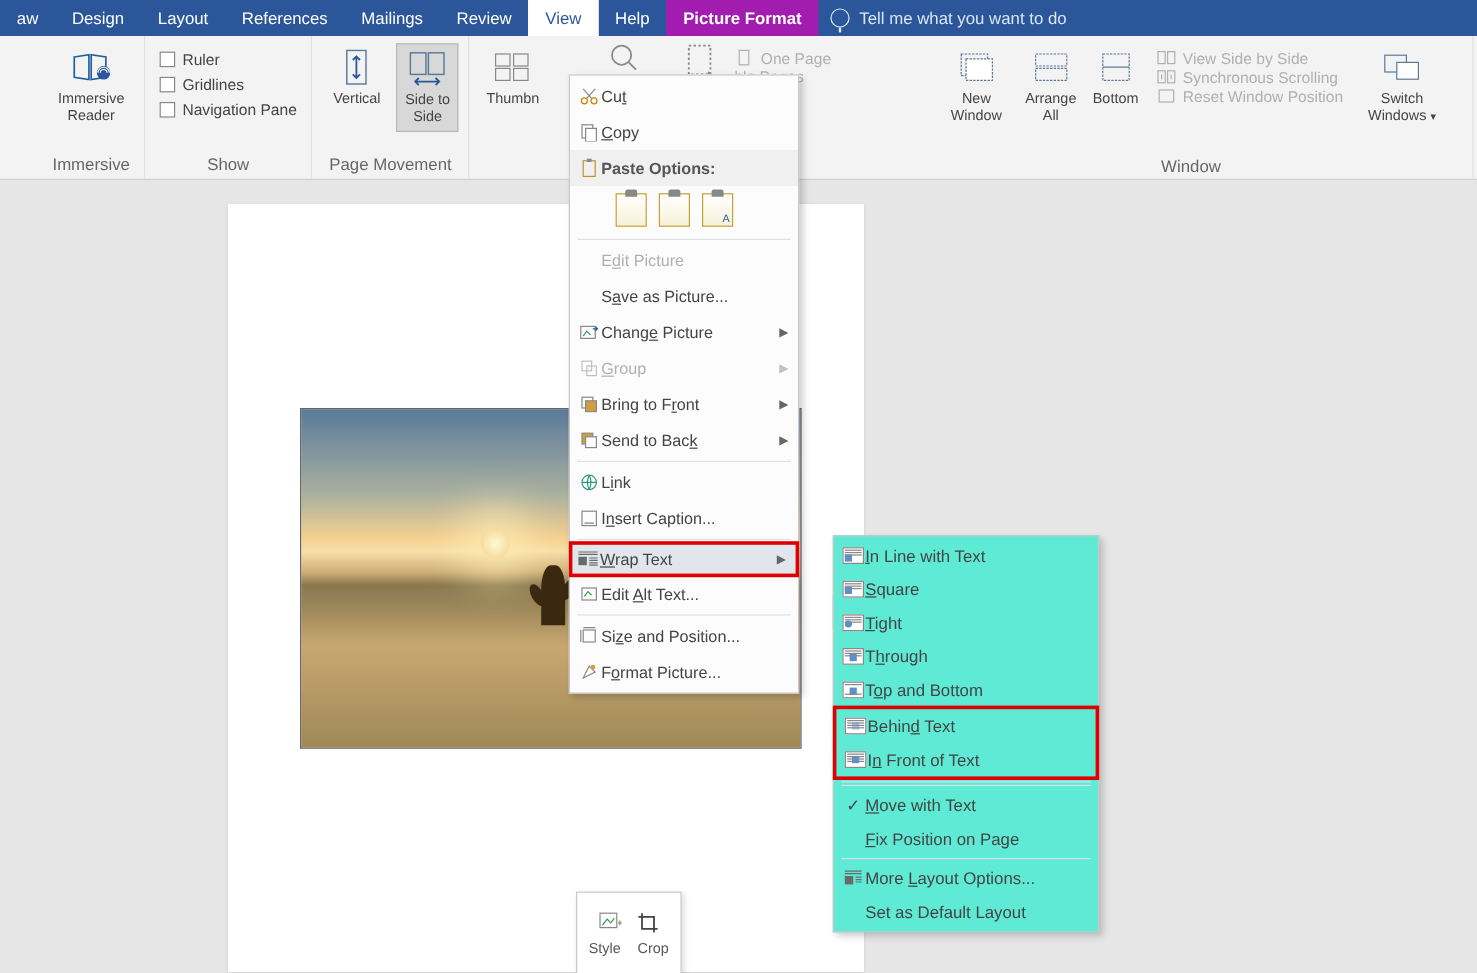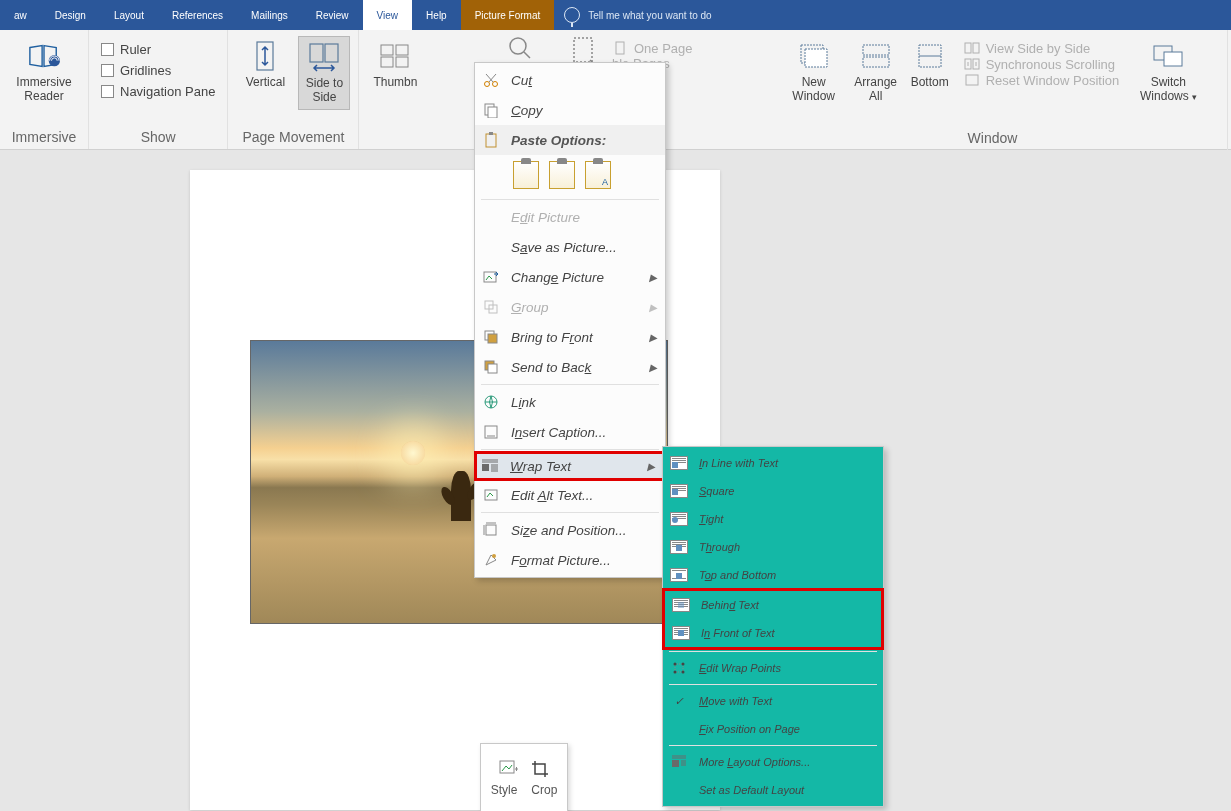--- a/index.html
+++ b/index.html
@@ -1,21 +1,21 @@
 <!DOCTYPE html>
 <html><head>
 <meta charset="utf-8">
 <style>
 * { margin: 0; padding: 0; box-sizing: border-box; font-family: "Segoe UI", Tahoma, sans-serif; }
 body { background: #e6e6e6; width: 1231px; height: 811px; overflow: hidden; position: relative; }
 
-.tabbar { background: #2b579a; height: 30px; display: flex; align-items: stretch; color: #fff; font-size: 10px; }
+.tabbar { background: #2b579a; height: 30px; display: flex; align-items: stretch; color: #fff; font-size: 14px; }
 .tab { padding: 0 14px; display: flex; align-items: center; cursor: pointer; }
 .tab.active { background: #fff; color: #2b579a; }
-.tab.alt { background: #a16207; }
+.tab.alt { background: #a21caf; font-weight: bold; }
 .tell-me { display: flex; align-items: center; gap: 8px; padding: 0 10px; color: #dbe6f4; }
 .bulb { width: 16px; height: 16px; border: 1.5px solid #dbe6f4; border-radius: 50%; position: relative; }
 .bulb::after { content:""; position:absolute; width:2px; height:4px; background:#dbe6f4; bottom:-5px; left:6px; }
 
 .ribbon { background: #f3f3f3; height: 120px; border-bottom: 1px solid #d0d0d0; display: flex; position: relative; }
 .group { display: flex; flex-direction: column; align-items: center; padding: 2px 8px 0 8px; border-right: 1px solid #e1e1e1; }
 .group-body { display: flex; align-items: flex-start; gap: 4px; flex: 1; padding-top: 4px; }
 .group-label { font-size: 14px; color: #666; padding: 3px 0 4px 0; }
 .bigbtn { display: flex; flex-direction: column; align-items: center; justify-content: flex-start; width: 58px; padding: 4px 2px; font-size: 12px; color: #444; text-align: center; line-height: 1.15; gap: 4px; }
 .bigbtn.sel { background: #d8d8d8; border: 1px solid #b8b8b8; }
@@ -36,33 +36,33 @@
 .sun { position:absolute; left:150px; top:100px; width:24px; height:24px; background:radial-gradient(circle,#fff8d0,#f5d090); border-radius:50%; box-shadow:0 0 30px 20px rgba(255,240,180,0.6); }
 .silhouette { position:absolute; left:200px; top:130px; width:20px; height:50px; background:#3a2810; border-radius:40% 40% 0 0; }
 .silhouette::before { content:""; position:absolute; left:-8px; top:15px; width:10px; height:20px; background:#3a2810; border-radius:50%; transform:rotate(-30deg); }
 .silhouette::after { content:""; position:absolute; right:-8px; top:10px; width:10px; height:20px; background:#3a2810; border-radius:50%; transform:rotate(30deg); }
 
 .layout-btn { position: absolute; left: 694px; top: 345px; width: 34px; height: 30px; background: #fff; border: 1px solid #b0b0b0; display:flex; align-items:center; justify-content:center; }
 .under-popup { position: absolute; left: 480px; top: 593px; width: 88px; height: 70px; background: #fff; border: 1px solid #c8c8c8; box-shadow: 2px 2px 5px rgba(0,0,0,0.15); display:flex; flex-direction:column; align-items:center; justify-content:center; gap:4px; font-size:12px; color:#555; }
 .under-row { display:flex; gap:10px; }
 
 .ctxmenu { position: absolute; top: 62px; left: 474px; width: 192px; background: #fcfcfc; border: 1px solid #c8c8c8; box-shadow: 3px 3px 6px rgba(0,0,0,0.2); font-size: 13.5px; color: #444; padding: 2px 0; }
-.mi { display: flex; align-items: center; height: 30px; padding: 0 10px 0 6px; gap: 10px; position: relative; font-style: italic; }
+.mi { display: flex; align-items: center; height: 30px; padding: 0 10px 0 6px; position: relative; }
 .mi .mico { width: 20px; height: 20px; display:flex; align-items:center; justify-content:center; flex-shrink:0; }
 .mi.disabled { color: #b0b0b0; }
 .mi.header { font-weight: 600; color: #555; background: #f0f0f0; text-align: center; }
 .mi .arrow { position: absolute; right: 8px; font-size: 10px; color: #666; }
 .mi.disabled .arrow { color: #c0c0c0; }
 .mi.highlight { background: #e0e6ec; border: 3px solid #e00000; margin: -1px; padding: 0 7px 0 3px; }
 .paste-opts { display:flex; gap:10px; padding: 6px 0 8px 38px; }
 .pico { width:26px; height:28px; border:1px solid #c8a030; background:linear-gradient(#fff,#f8f0d8); position:relative; }
 .pico::before { content:""; position:absolute; top:-4px; left:7px; width:10px; height:6px; background:#888; border-radius:2px 2px 0 0; }
 .sep { height:1px; background:#e0e0e0; margin:2px 6px; }
 
-.submenu { position: absolute; top: 446px; left: 662px; width: 222px; background: #14b8a6; border: 1px solid #c8c8c8; box-shadow: 3px 3px 6px rgba(0,0,0,0.2); font-size: 11px; color: #444; padding: 2px 0; }
+.submenu { position: absolute; top: 446px; left: 694px; width: 222px; background: #5eead4; border: 1px solid #c8c8c8; box-shadow: 3px 3px 6px rgba(0,0,0,0.2); font-size: 14px; color: #444; padding: 2px 0; }
 .submenu .mi { height: 28px; }
 .redbox { border: 3px solid #e00000; margin: -1px; }
 .wrapico { width:18px; height:14px; background:#fff; border:1px solid #888; position:relative; display:flex; flex-direction:column; gap:1px; padding:1px; }
 .wrapico span { display:block; height:1px; background:#888; }
 .wrapico .sq { position:absolute; width:6px; height:6px; background:#6090c0; }
 
 u { text-decoration: underline; }
 </style>
 </head>
 <body>
@@ -77,21 +77,21 @@
   <div class="tab active">View</div>
   <div class="tab">Help</div>
   <div class="tab alt">Picture Format</div>
   <div class="tell-me">
     <span class="bulb"></span>
     <span>Tell me what you want to do</span>
   </div>
 </div>
 
 <div class="ribbon">
-  <div class="group" style="padding-left:8px">
+  <div class="group" style="padding-left:40px">
     <div class="group-body">
       <div class="bigbtn" style="width:72px">
         <span class="ico32">
           <svg width="34" height="26" viewBox="0 0 34 26">
               <path d="M2 4 L15 2 L15 24 L2 22 Z M17 2 L30 4 L30 22 L17 24 Z" fill="none" stroke="#2060a0" stroke-width="1.5"></path>
               <circle cx="28" cy="18" r="6" fill="#2b579a"></circle>
               <path d="M25 18 a3 3 0 0 1 6 0 M23 18 a5 5 0 0 1 10 0" stroke="#fff" stroke-width="1" fill="none"></path>
             </svg>
         </span>
         <span>Immersive Reader</span>
@@ -520,32 +520,20 @@
             <span></span>
             <span class="sq" style="left:5px;top:3px"></span>
             <span></span>
             <span></span>
           </span>
         </span>
         <span>I<u>n</u> Front of Text</span>
       </div>
   </div>
   <div class="sep"></div>
-  <div class="mi">
-      <span class="mico">
-        <svg width="16" height="14" viewBox="0 0 16 14">
-          <rect x="4" y="3" width="8" height="8" fill="none" stroke="#888" stroke-dasharray="1 1"></rect>
-          <circle cx="4" cy="3" r="1.5" fill="#444"></circle>
-          <circle cx="12" cy="3" r="1.5" fill="#444"></circle>
-          <circle cx="4" cy="11" r="1.5" fill="#444"></circle>
-          <circle cx="12" cy="11" r="1.5" fill="#444"></circle>
-        </svg>
-      </span>
-      <span><u>E</u>dit Wrap Points</span>
-    </div>
   <div class="sep"></div>
   <div class="mi">
       <span class="mico" style="color:#444">✓</span>
       <span><u>M</u>ove with Text</span>
     </div>
   <div class="mi">
       <span class="mico"></span>
       <span><u>F</u>ix Position on Page</span>
     </div>
   <div class="sep"></div>

